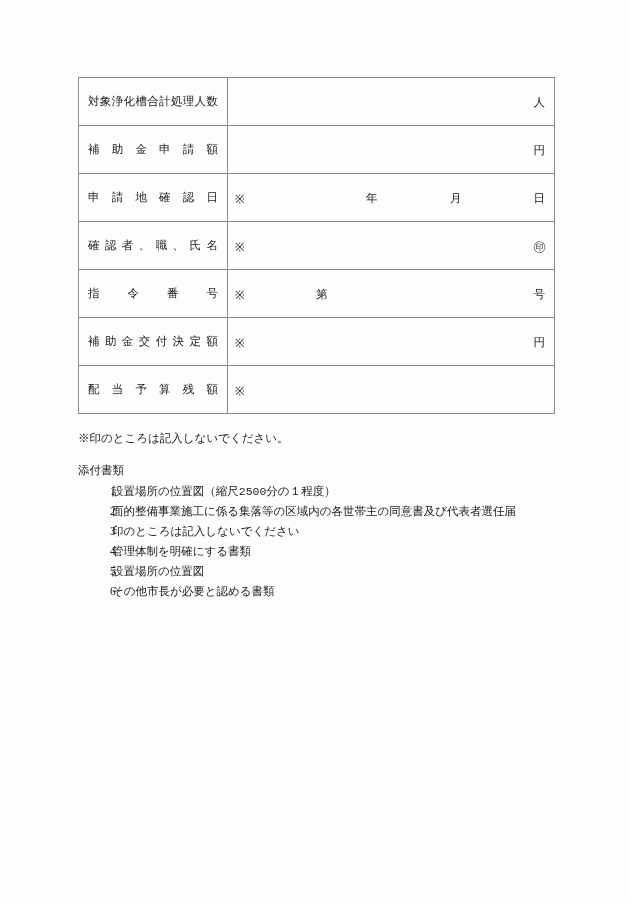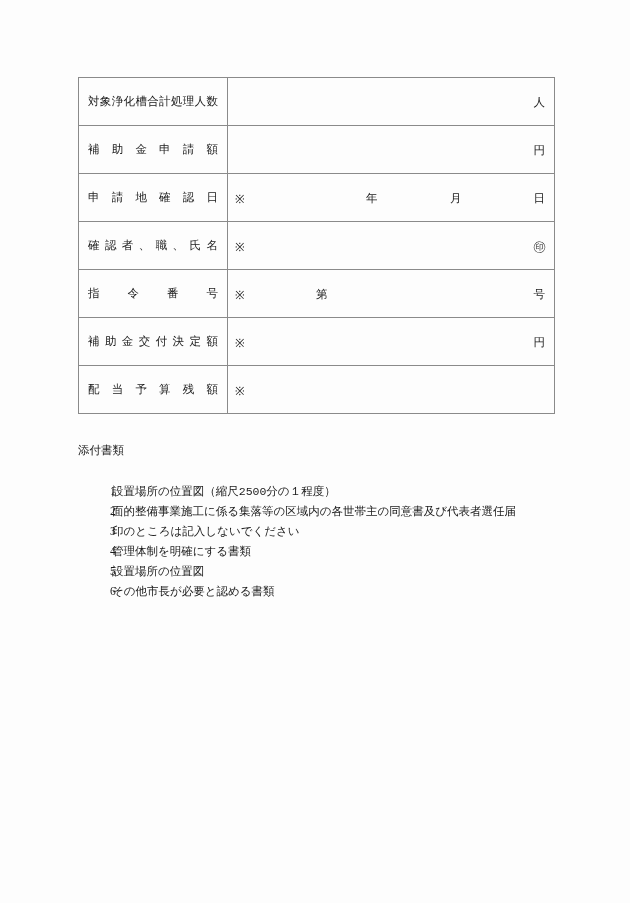--- a/index.html
+++ b/index.html
@@ -114,21 +114,21 @@
     top: 430px;
     font-size: 11.5px;
     line-height: 1.5;
     white-space: nowrap;
   }
 
   
   .attach-heading {
     position: absolute;
     left: 78px;
-    top: 442px;
+    top: 462px;
     font-size: 11.5px;
     line-height: 1.5;
     white-space: nowrap;
   }
   .attach-list {
     position: absolute;
     left: 78px;
     top: 482px;
     margin: 0;
     padding: 0;
@@ -301,20 +301,21 @@
           <div class="field-cell">
             <span class="mark-ref">※</span>
             <span class="unit-right"></span>
           </div>
         </td>
       </tr>
 
     </tbody>
   </table>
 
+  <div class="note-line">※印のところは記入しないでください。</div>
 
   <div class="attach-heading">添付書類</div>
 
   <ol class="attach-list">
     <li>
       <span class="attach-num">1</span>
       <span class="attach-text">設置場所の位置図（縮尺2500分の１程度）</span>
     </li>
     <li>
       <span class="attach-num">2</span>

